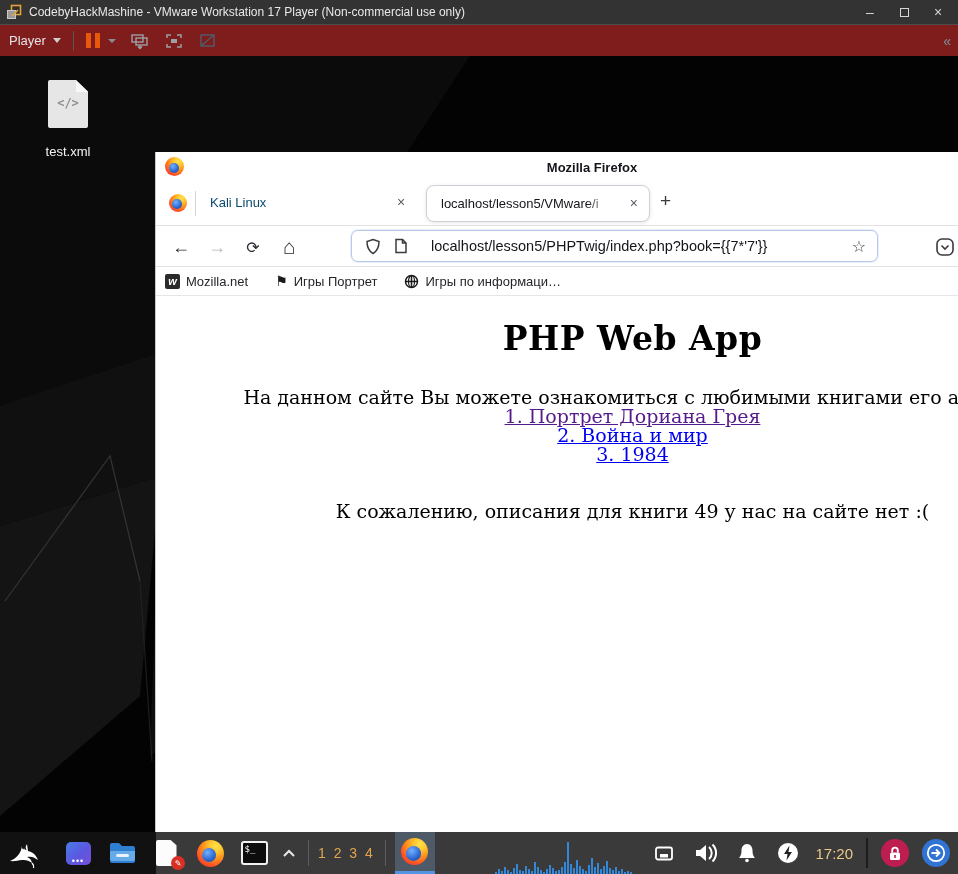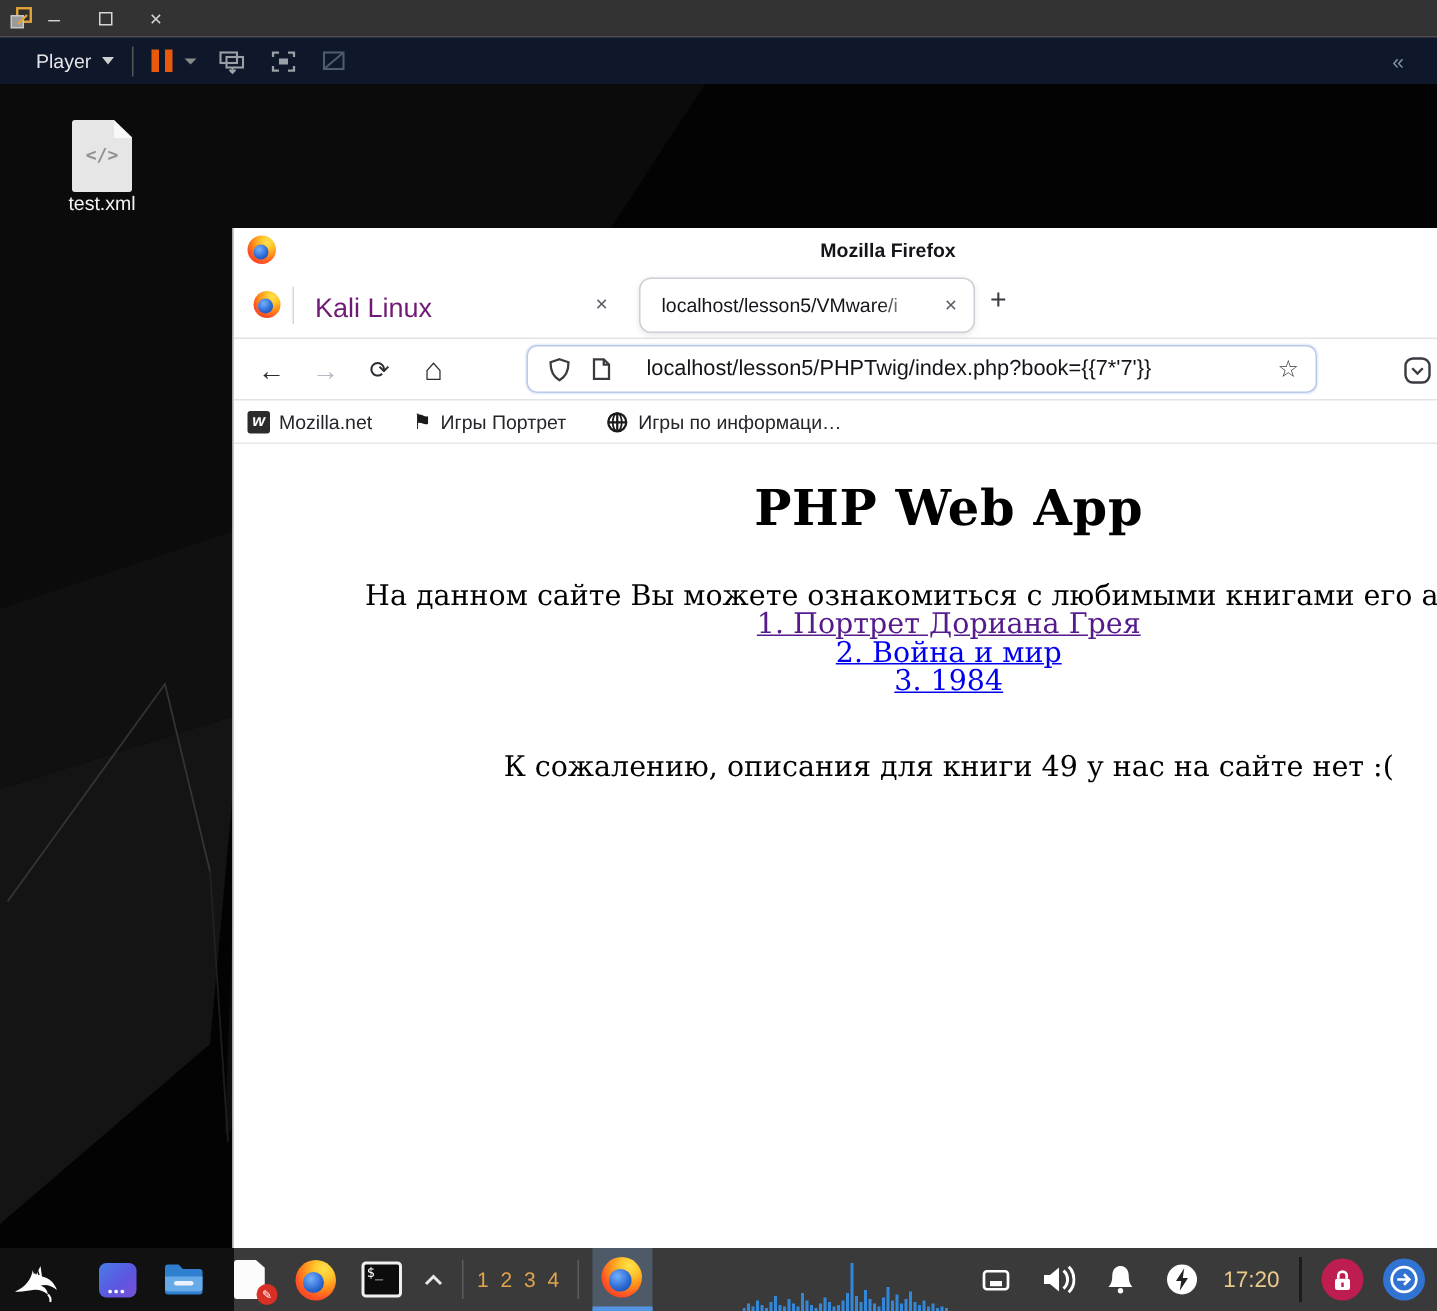--- a/index.html
+++ b/index.html
@@ -15,22 +15,22 @@
     position:absolute; top:0; left:0; right:0; height:24px; background:#333333;
     display:flex; align-items:center; padding:0 6px; z-index:40;
   }
   .vm-title { color:#e8e8e8; font-size:12px; margin-left:7px; flex:1; white-space:nowrap; }
   .vm-controls { display:flex; align-items:center; gap:6px; }
   .vm-ctrl { width:28px; height:20px; display:flex; align-items:center; justify-content:center;
              color:#d6d6d6; font-size:14px; cursor:default; }
   .vm-ctrl .maxbox { width:9px; height:9px; border:1px solid #d6d6d6; display:block; }
 
   .vm-toolbar {
-    position:absolute; top:24px; left:0; right:0; height:32px; background:#0f172a;
-    border-top:1px solid #4d4d4d; display:flex; align-items:center; padding:0 24px; z-index:40;
+    position:absolute; top:24px; left:0; right:0; height:32px; background:#7f1d1d;
+    border-top:1px solid #4d4d4d; display:flex; align-items:center; padding:0 9px; z-index:40;
   }
   .player-menu { display:flex; align-items:center; gap:7px; color:#e4e4e4; font-size:13px; }
   .caret-down { width:0; height:0; border-left:4px solid transparent; border-right:4px solid transparent;
                 border-top:5px solid #cfcfcf; display:inline-block; }
   .tool-sep { width:1px; height:20px; background:#565656; margin:0 12px; }
   .pause-icon { display:flex; gap:4px; }
   .pause-icon span { width:5px; height:15px; background:#e8590c; display:block; }
   .caret-small { width:0; height:0; border-left:4px solid transparent; border-right:4px solid transparent;
                  border-top:4px solid #8b8b8b; margin-left:8px; }
   .tb-icon { margin-left:14px; display:flex; align-items:center; }
@@ -41,39 +41,39 @@
   .wallpaper { position:absolute; inset:0; }
 
   .desktop-file { position:absolute; left:28px; top:24px; width:80px; text-align:center; }
   .file-doc { width:40px; height:48px; margin:0 auto; position:relative;
               background:#e6e6e6; border-radius:2px;
               clip-path:polygon(0 0, 70% 0, 100% 24%, 100% 100%, 0 100%); }
   .file-doc .fold { position:absolute; right:0; top:0; width:12px; height:12px; background:#f8f8f8;
               clip-path:polygon(0 0, 100% 100%, 0 100%); }
   .file-doc .glyph { position:absolute; left:0; right:0; top:16px; color:#909090;
               font-size:12px; font-weight:bold; font-family:"DejaVu Sans Mono",monospace; }
-  .file-label { margin-top:0; color:#f4f4f4; font-size:13px; }
+  .file-label { margin-top:16px; color:#f4f4f4; font-size:13px; }
 
   
   .firefox-window { position:absolute; left:155px; top:96px; width:954px; height:722px;
                     background:#fff; border-left:1px solid #c9c9c9; }
   .ff-titlebar { height:29px; position:relative; background:#fff; }
   .ff-title { position:absolute; left:436px; top:50%; transform:translate(-50%,-50%);
               font-weight:bold; font-size:13px; color:#15141a; white-space:nowrap; }
 
   .fflogo { border-radius:50%; position:relative; overflow:hidden; display:inline-block;
             background:radial-gradient(circle at 70% 22%, #ffe14d 0%, #ffc72e 22%, #ff8b1a 48%, #ff5226 70%, #e0331c 100%); }
   .fflogo::after { content:""; position:absolute; left:19%; top:30%; width:54%; height:54%;
             border-radius:50%; background:radial-gradient(circle at 38% 32%, #73b1ff 0%, #2a66cf 60%, #17449c 100%); }
   .ff-titlebar .fflogo { position:absolute; left:9px; top:5px; width:19px; height:19px; }
 
   .ff-tabbar { height:45px; position:relative; background:#fff; border-bottom:1px solid #e3e3e6; }
   .tab-favicon { position:absolute; left:13px; top:13px; width:18px; height:18px; }
   .tab-vsep { position:absolute; left:39px; top:10px; width:1px; height:25px; background:#d6d6da; }
-  .tab-inactive-label { position:absolute; left:54px; top:14px; font-size:18px; color:#701a75; }
+  .tab-inactive-label { position:absolute; left:54px; top:14px; font-size:13px; color:#0c4a6e; }
   .tab-close { color:#5b5b66; font-size:14px; line-height:1; }
   .tab-close.t1 { position:absolute; left:241px; top:14px; }
   .tab-active { position:absolute; left:270px; top:4px; width:224px; height:37px;
                 border:1px solid #cfcfd8; border-radius:8px; background:#fff;
                 box-shadow:0 1px 4px rgba(0,0,0,0.10); }
   .tab-active-label { position:absolute; left:14px; top:10px; width:172px; overflow:hidden;
                 white-space:nowrap; font-size:13px; color:#15141a; }
   .tab-active-label::after { content:""; position:absolute; right:0; top:0; width:26px; height:100%;
                 background:linear-gradient(to right, rgba(255,255,255,0), #fff); }
   .tab-active .tab-close { position:absolute; right:11px; top:10px; }
@@ -152,20 +152,21 @@
 <body>
 
 <div class="vm-titlebar">
   <span style="display:flex;">
     <svg width="16" height="16" viewBox="0 0 16 16">
       <rect x="5.5" y="1.5" width="9" height="9" fill="#2e2e2e" stroke="#e2a43a" stroke-width="1.6"></rect>
       <rect x="1.5" y="6.5" width="8" height="8" fill="#9a9a9a" stroke="#c8c8c8" stroke-width="1"></rect>
       <path d="M6 12 L12 6" stroke="#e2a43a" stroke-width="1.6"></path>
     </svg>
   </span>
+  <span class="vm-title">CodebyHackMashine - VMware Workstation 17 Player (Non-commercial use only)</span>
   <span class="vm-controls">
     <span class="vm-ctrl">–</span>
     <span class="vm-ctrl">
         <span class="maxbox"></span>
       </span>
     <span class="vm-ctrl">×</span>
   </span>
 </div>
 
 <div class="vm-toolbar">

